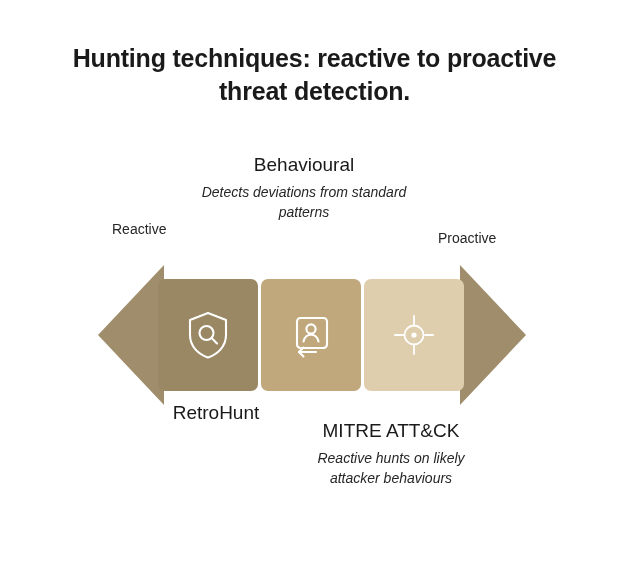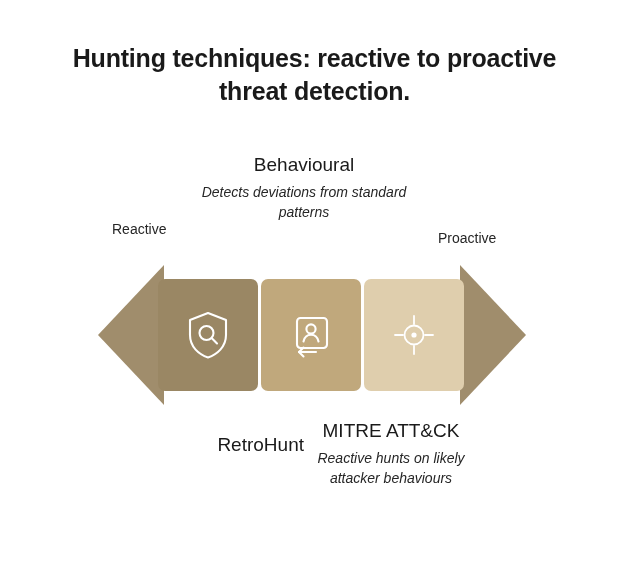--- a/index.html
+++ b/index.html
@@ -124,23 +124,22 @@
   
   .cap-top {
     left: 191px;
     top: 12px;
     width: 226px;
   }
 
   
   .cap-retrohunt {
     left: 128px;
-    top: 292px;
+    top: 260px;
     width: 176px;
-    text-align: right;
   }
   .cap-mitre {
     left: 294px;
     top: 278px;
     width: 194px;
   }
 </style>
 </head>
 <body>
 

